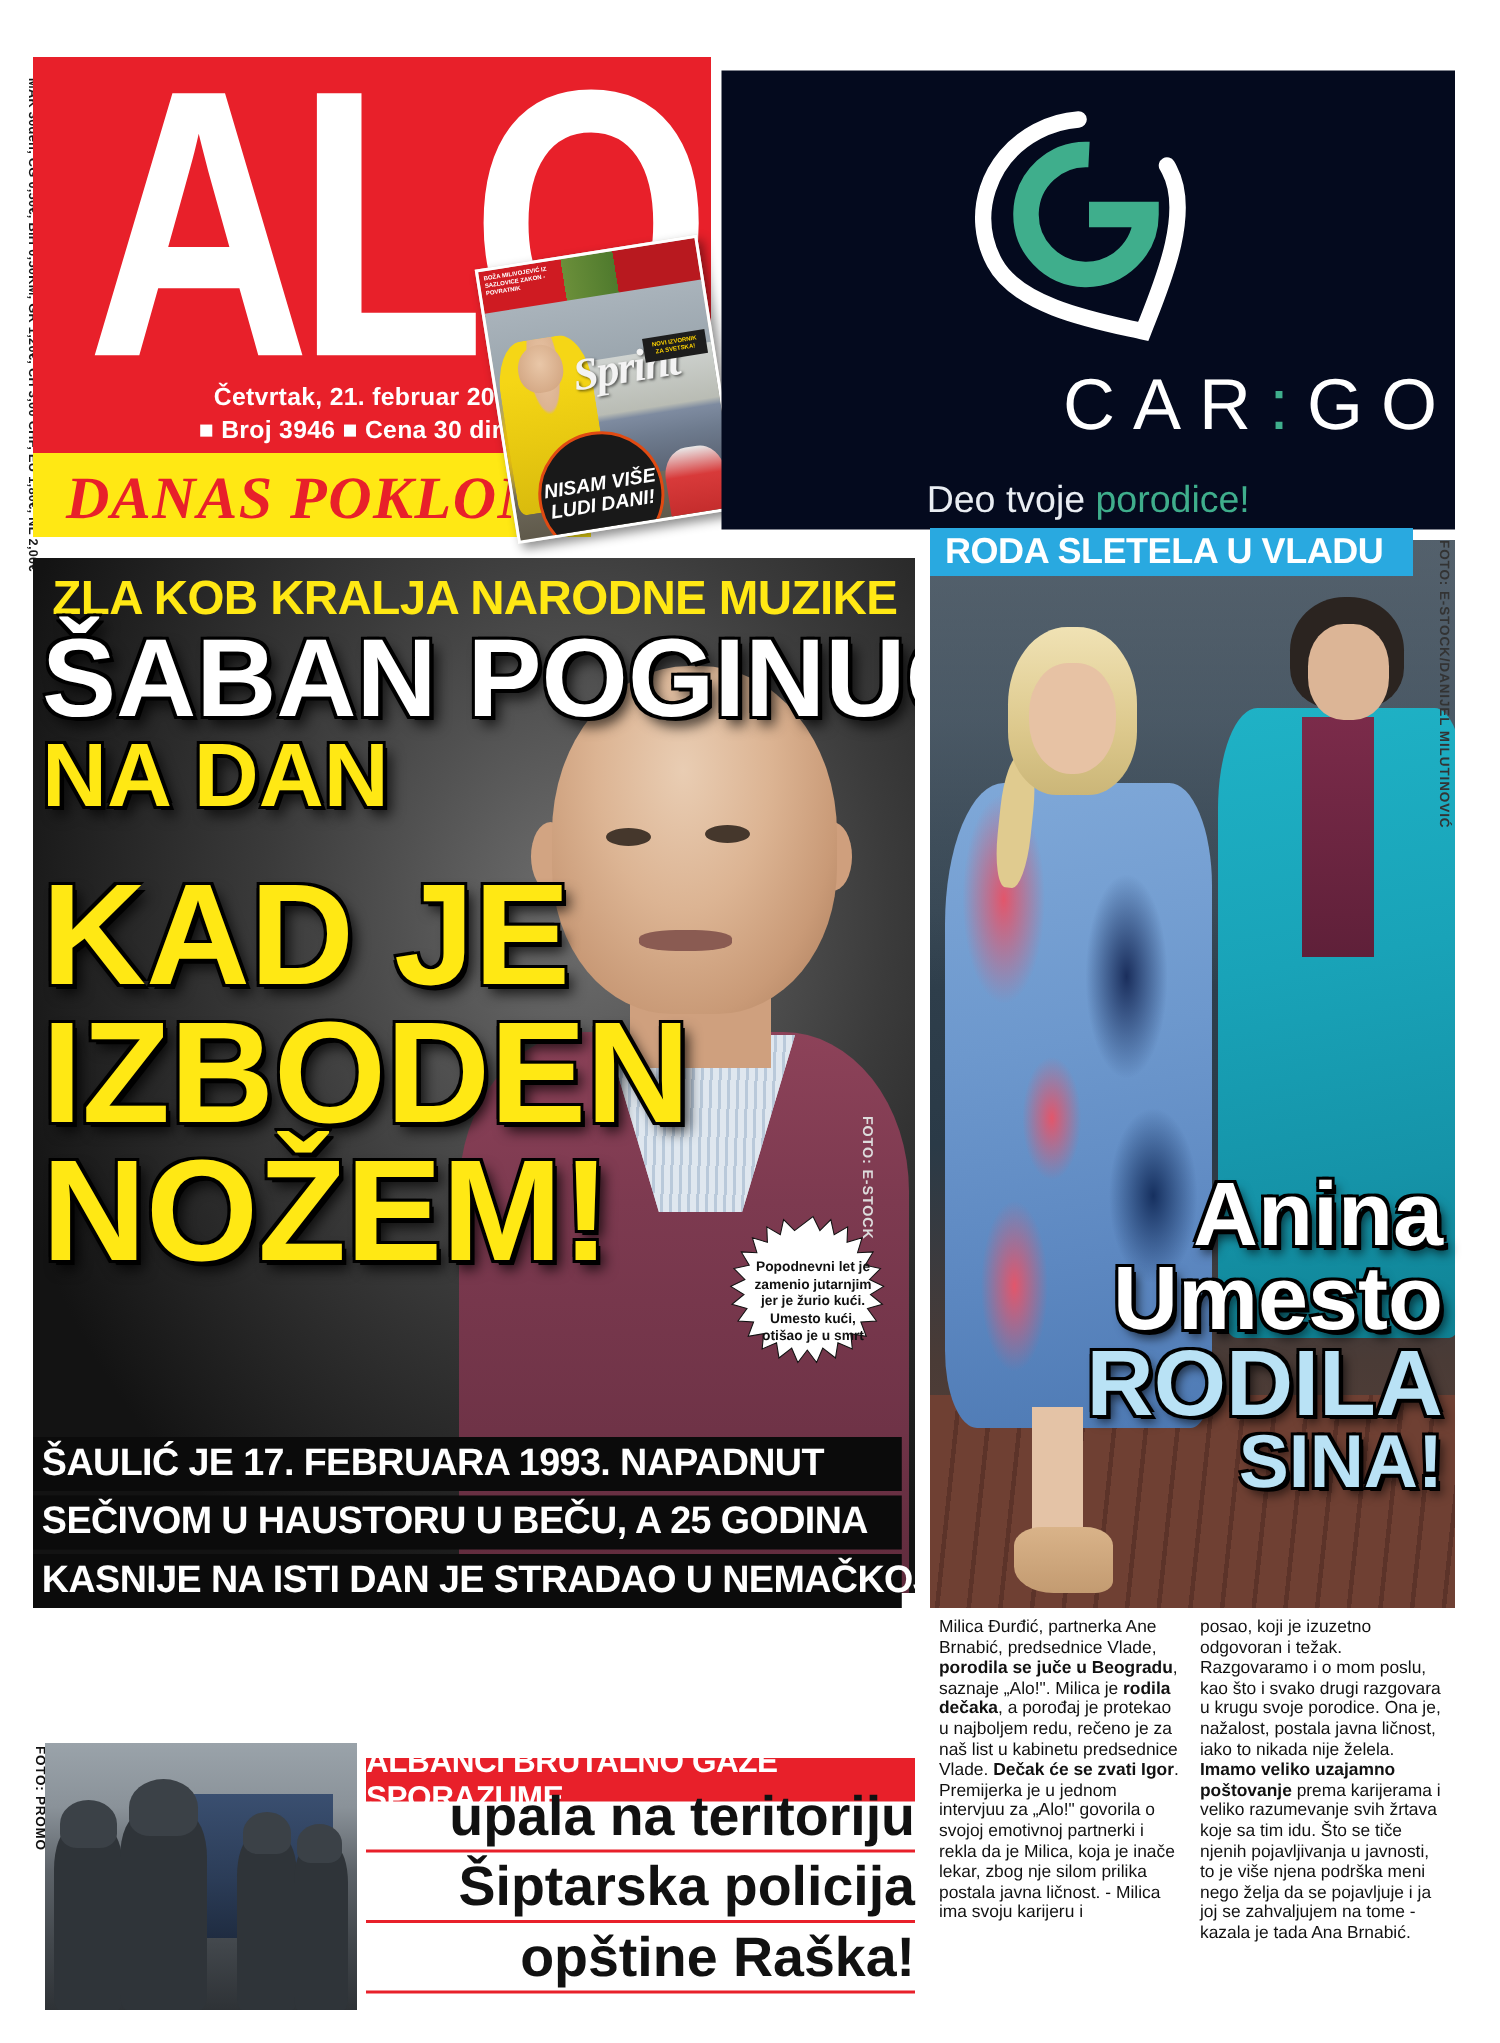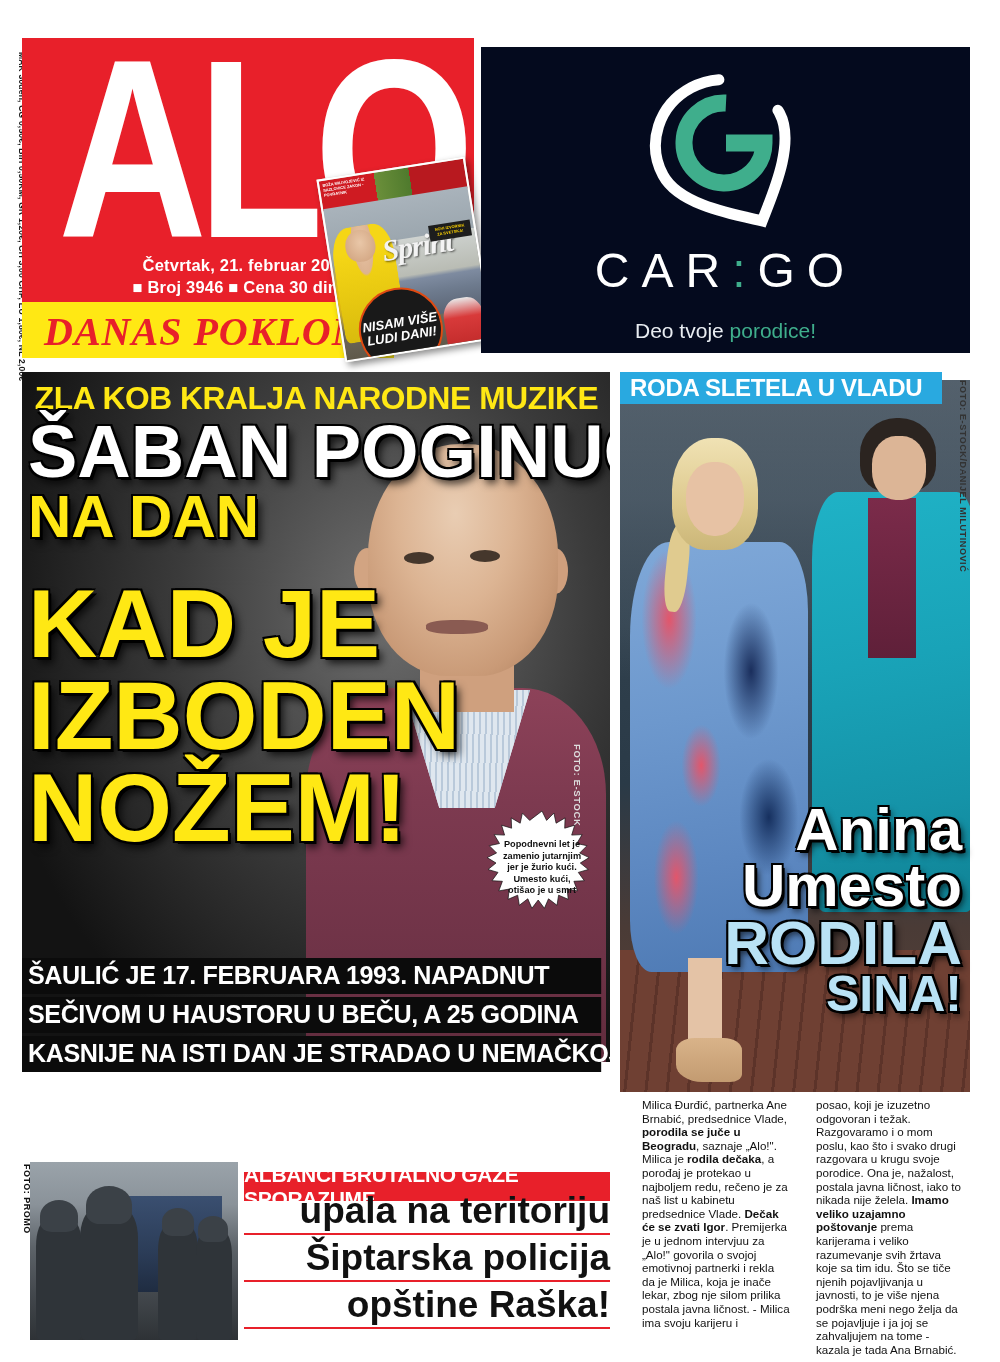--- a/index.html
+++ b/index.html
@@ -124,27 +124,27 @@
   }
 
   
   .cargo-ad {
     position: absolute; left: 481px; top: 47px; width: 489px; height: 306px;
     background: #040a1e;
   }
   .cargo-pin { position:absolute; left:50%; top:26px; transform:translateX(-50%); }
   .cargo-wordmark {
     position: absolute; left: 0; right: 0; top: 196px;
-    text-align: center; color: #ffffff;
+    text-align: right; color: #ffffff;
     font-size: 48px; font-weight: 300; letter-spacing: 12px;
   }
   .cargo-wordmark .colon { color: #3fae8c; }
   .cargo-tag {
     position: absolute; left: 0; right: 0; top: 272px;
-    text-align: center; font-size: 21px; color: #e9edf2; font-weight: 300;
+    text-align: center; font-size: 25px; color: #e9edf2; font-weight: 300;
   }
   .cargo-tag .green { color: #3fae8c; }
 
   
   .main-story {
     position: absolute; left: 22px; top: 372px; width: 588px; height: 690px;
     background: #0b0b0b; overflow: hidden;
   }
   .main-photo-bg {
     position:absolute; left:0; top:0; width:100%; height:100%;
@@ -250,21 +250,21 @@
   .bl-head {
     position:absolute; left:222px; top:36px; width:366px;
     text-align:right;
   }
   .bl-head-line {
     display:block; color:#111; font-size:37px; font-weight:bold; line-height:45px;
     border-bottom: 2.5px solid #e8202a; white-space:nowrap;
   }
 
   
-  .right-col { position: absolute; left: 620px; top: 372px; width: 350px; height: 988px; }
+  .right-col { position: absolute; left: 620px; top: 352px; width: 350px; height: 988px; }
   .blue-banner {
     position:absolute; left:0px; top:0px; width:322px; height:32px;
     background:#29a9e0; color:#fff; font-size:24px; font-weight:bold;
     display:flex; align-items:center; padding-left:10px; letter-spacing:-0.3px;
     z-index:4;
   }
   .right-photo {
     position:absolute; left:0; top:8px; width:350px; height:720px;
     background: linear-gradient(180deg,#1d2832 0%, #263440 16%, #30404d 34%, #2a3a47 56%, #4a3b36 76%, #5c443b 100%);
     overflow:hidden;
@@ -314,21 +314,21 @@
     text-shadow: 3px 3px 0 #000, -2px -2px 0 #000, 2px -2px 0 #000, -2px 2px 0 #000, 4px 5px 7px rgba(0,0,0,.7);
   }
   .rh-white{ color:#ffffff; }
   .rh-blue{ color:#b9e2f5; }
 
   .right-article {
     position:absolute; left:0px; top:720px; width:350px; height:268px;
     background:#ffffff; padding:6px 6px 4px 6px;
     display:flex; gap:10px;
   }
-  .ra-col { width:166px; font-size:11.6px; line-height:13.6px; color:#111; text-align:left;margin-left:16px; }
+  .ra-col { width:166px; font-size:11.6px; line-height:13.6px; color:#111; text-align:left; }
   .ra-col p { margin:0; }
   .ra-col b { font-weight:bold; }
 </style>
 </head>
 <body>
 
 <div class="page">
 
   <div class="price-strip">MAK 30den, CG 0,50€, BiH 0,50KM, GR 1,20€, CH 3,00 CHF, EU 1,80€, NL 2,00€</div>
 

